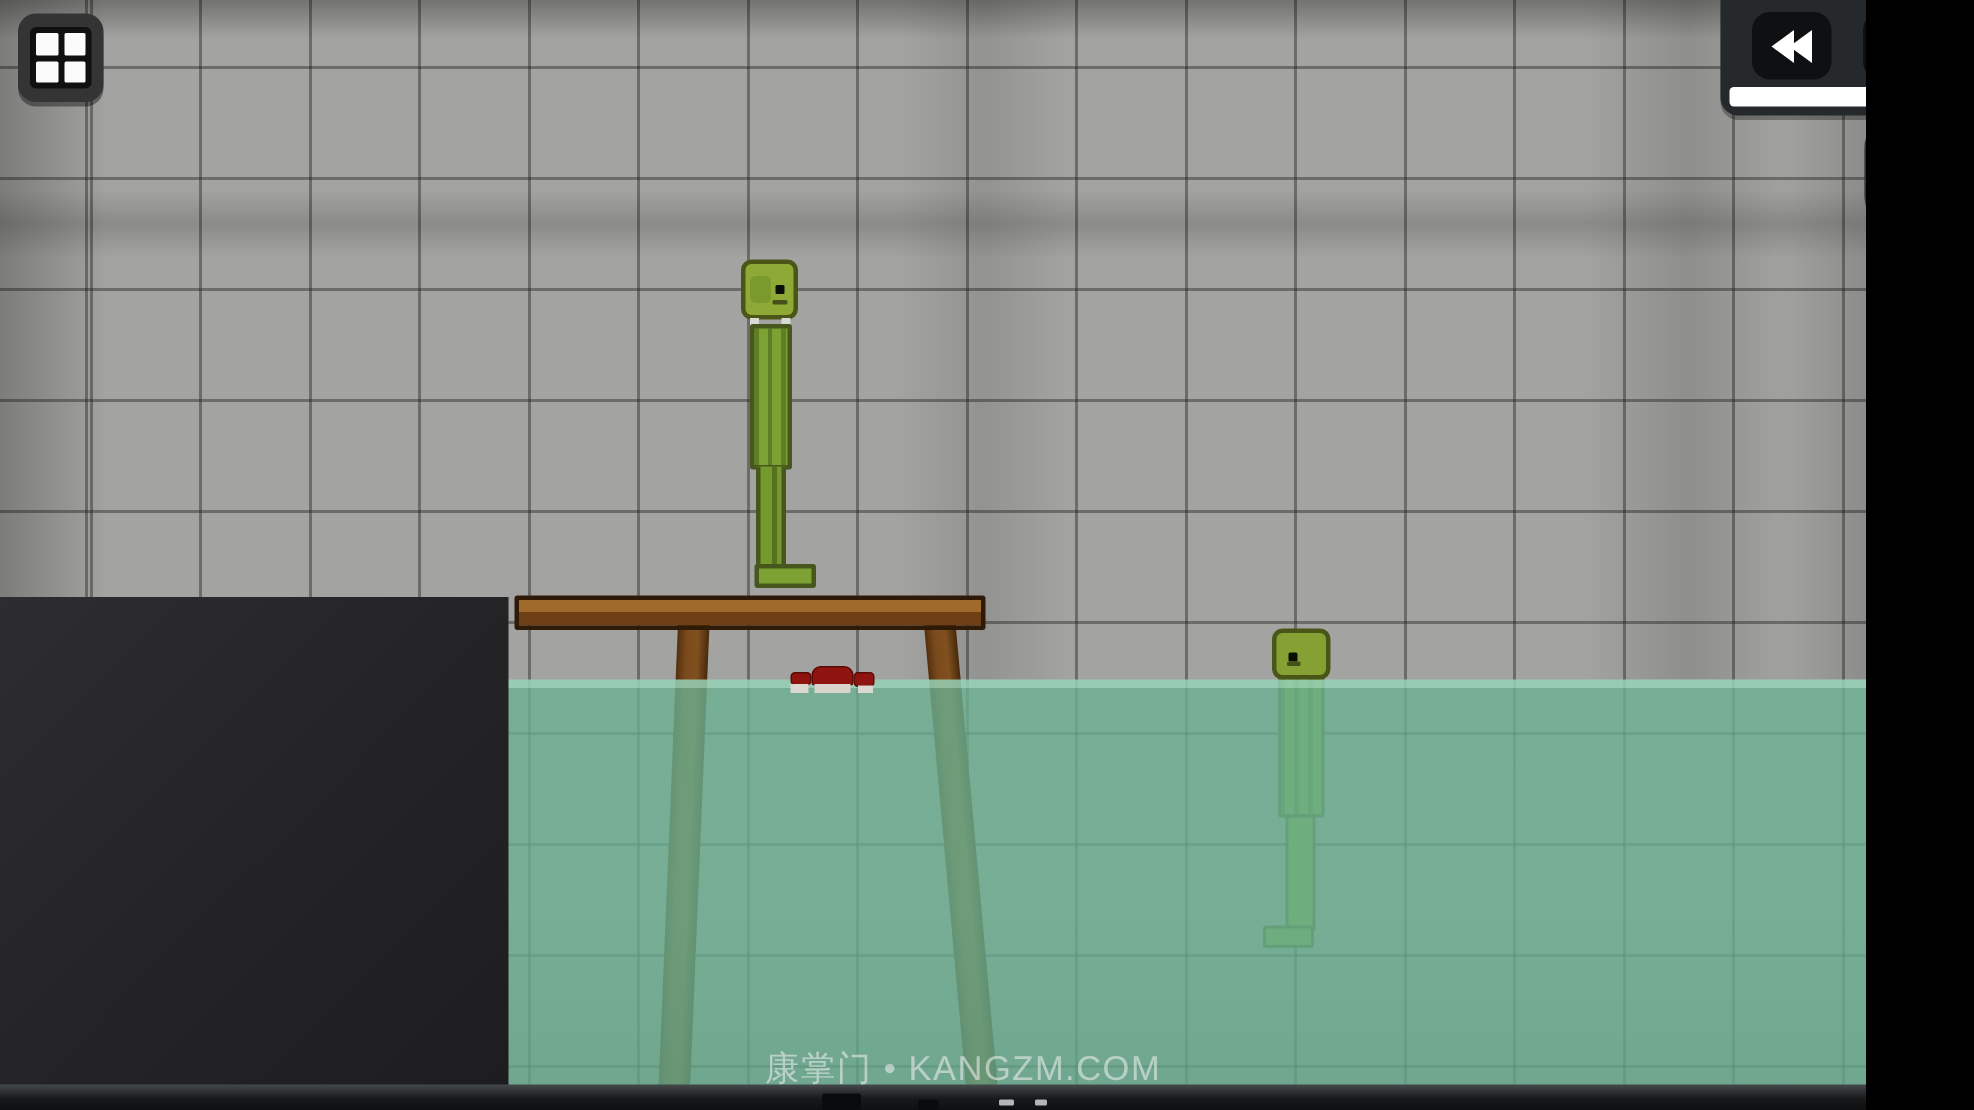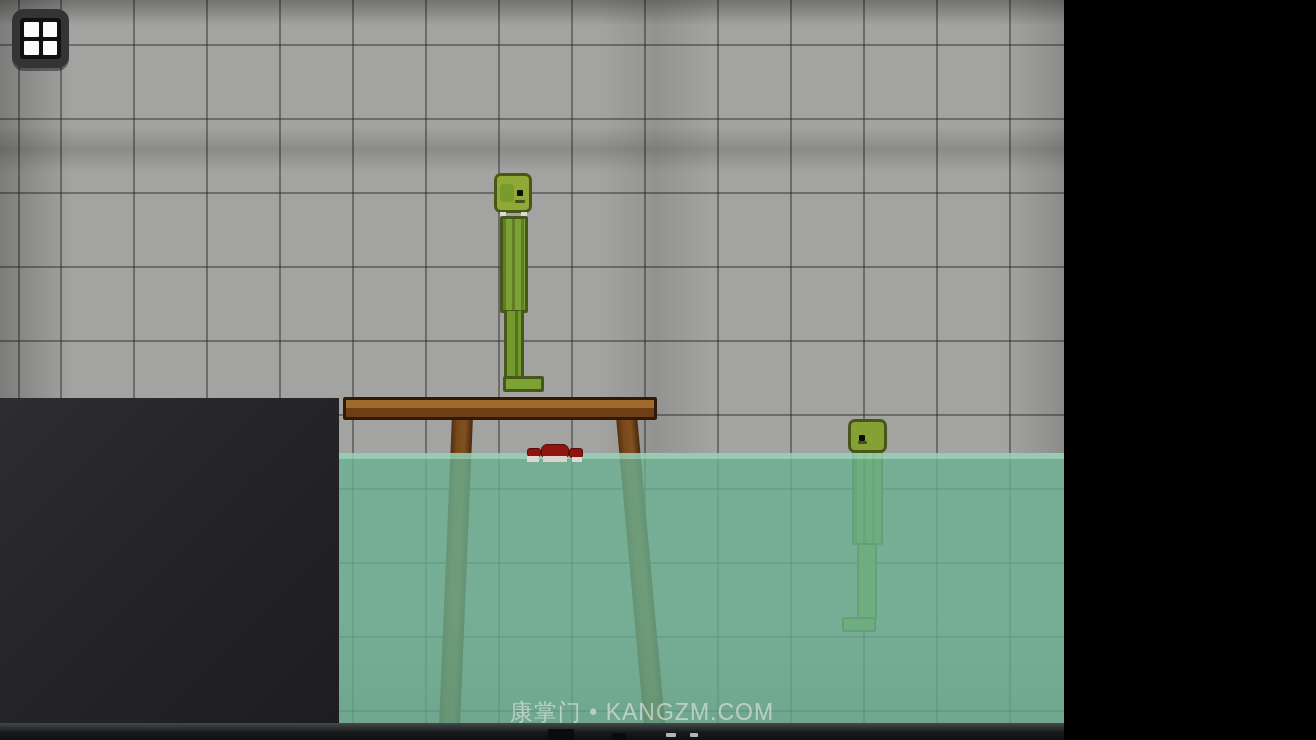--- a/index.html
+++ b/index.html
@@ -1,18 +1,18 @@
 <!DOCTYPE html>
 <html><head>
 <meta charset="utf-8">
 <style>
   html,body{margin:0;padding:0;background:#000;}
   *{box-sizing:border-box;}
   .scene{
-    position:relative;width:1064px;height:740px;overflow:hidden;
+    position:relative;width:1244px;height:740px;overflow:hidden;
     font-family:"Liberation Sans",sans-serif;
     background-color:#a3a3a1;
     background-image:
       repeating-linear-gradient(to right, rgba(30,30,30,.42) 0 2px, transparent 2px 73px),
       repeating-linear-gradient(to bottom, rgba(30,30,30,.42) 0 2px, transparent 2px 74px);
     background-position:60px 0,0 44px;
   }
   .abs{position:absolute;}
   
   .shade{position:absolute;pointer-events:none;z-index:1;}

